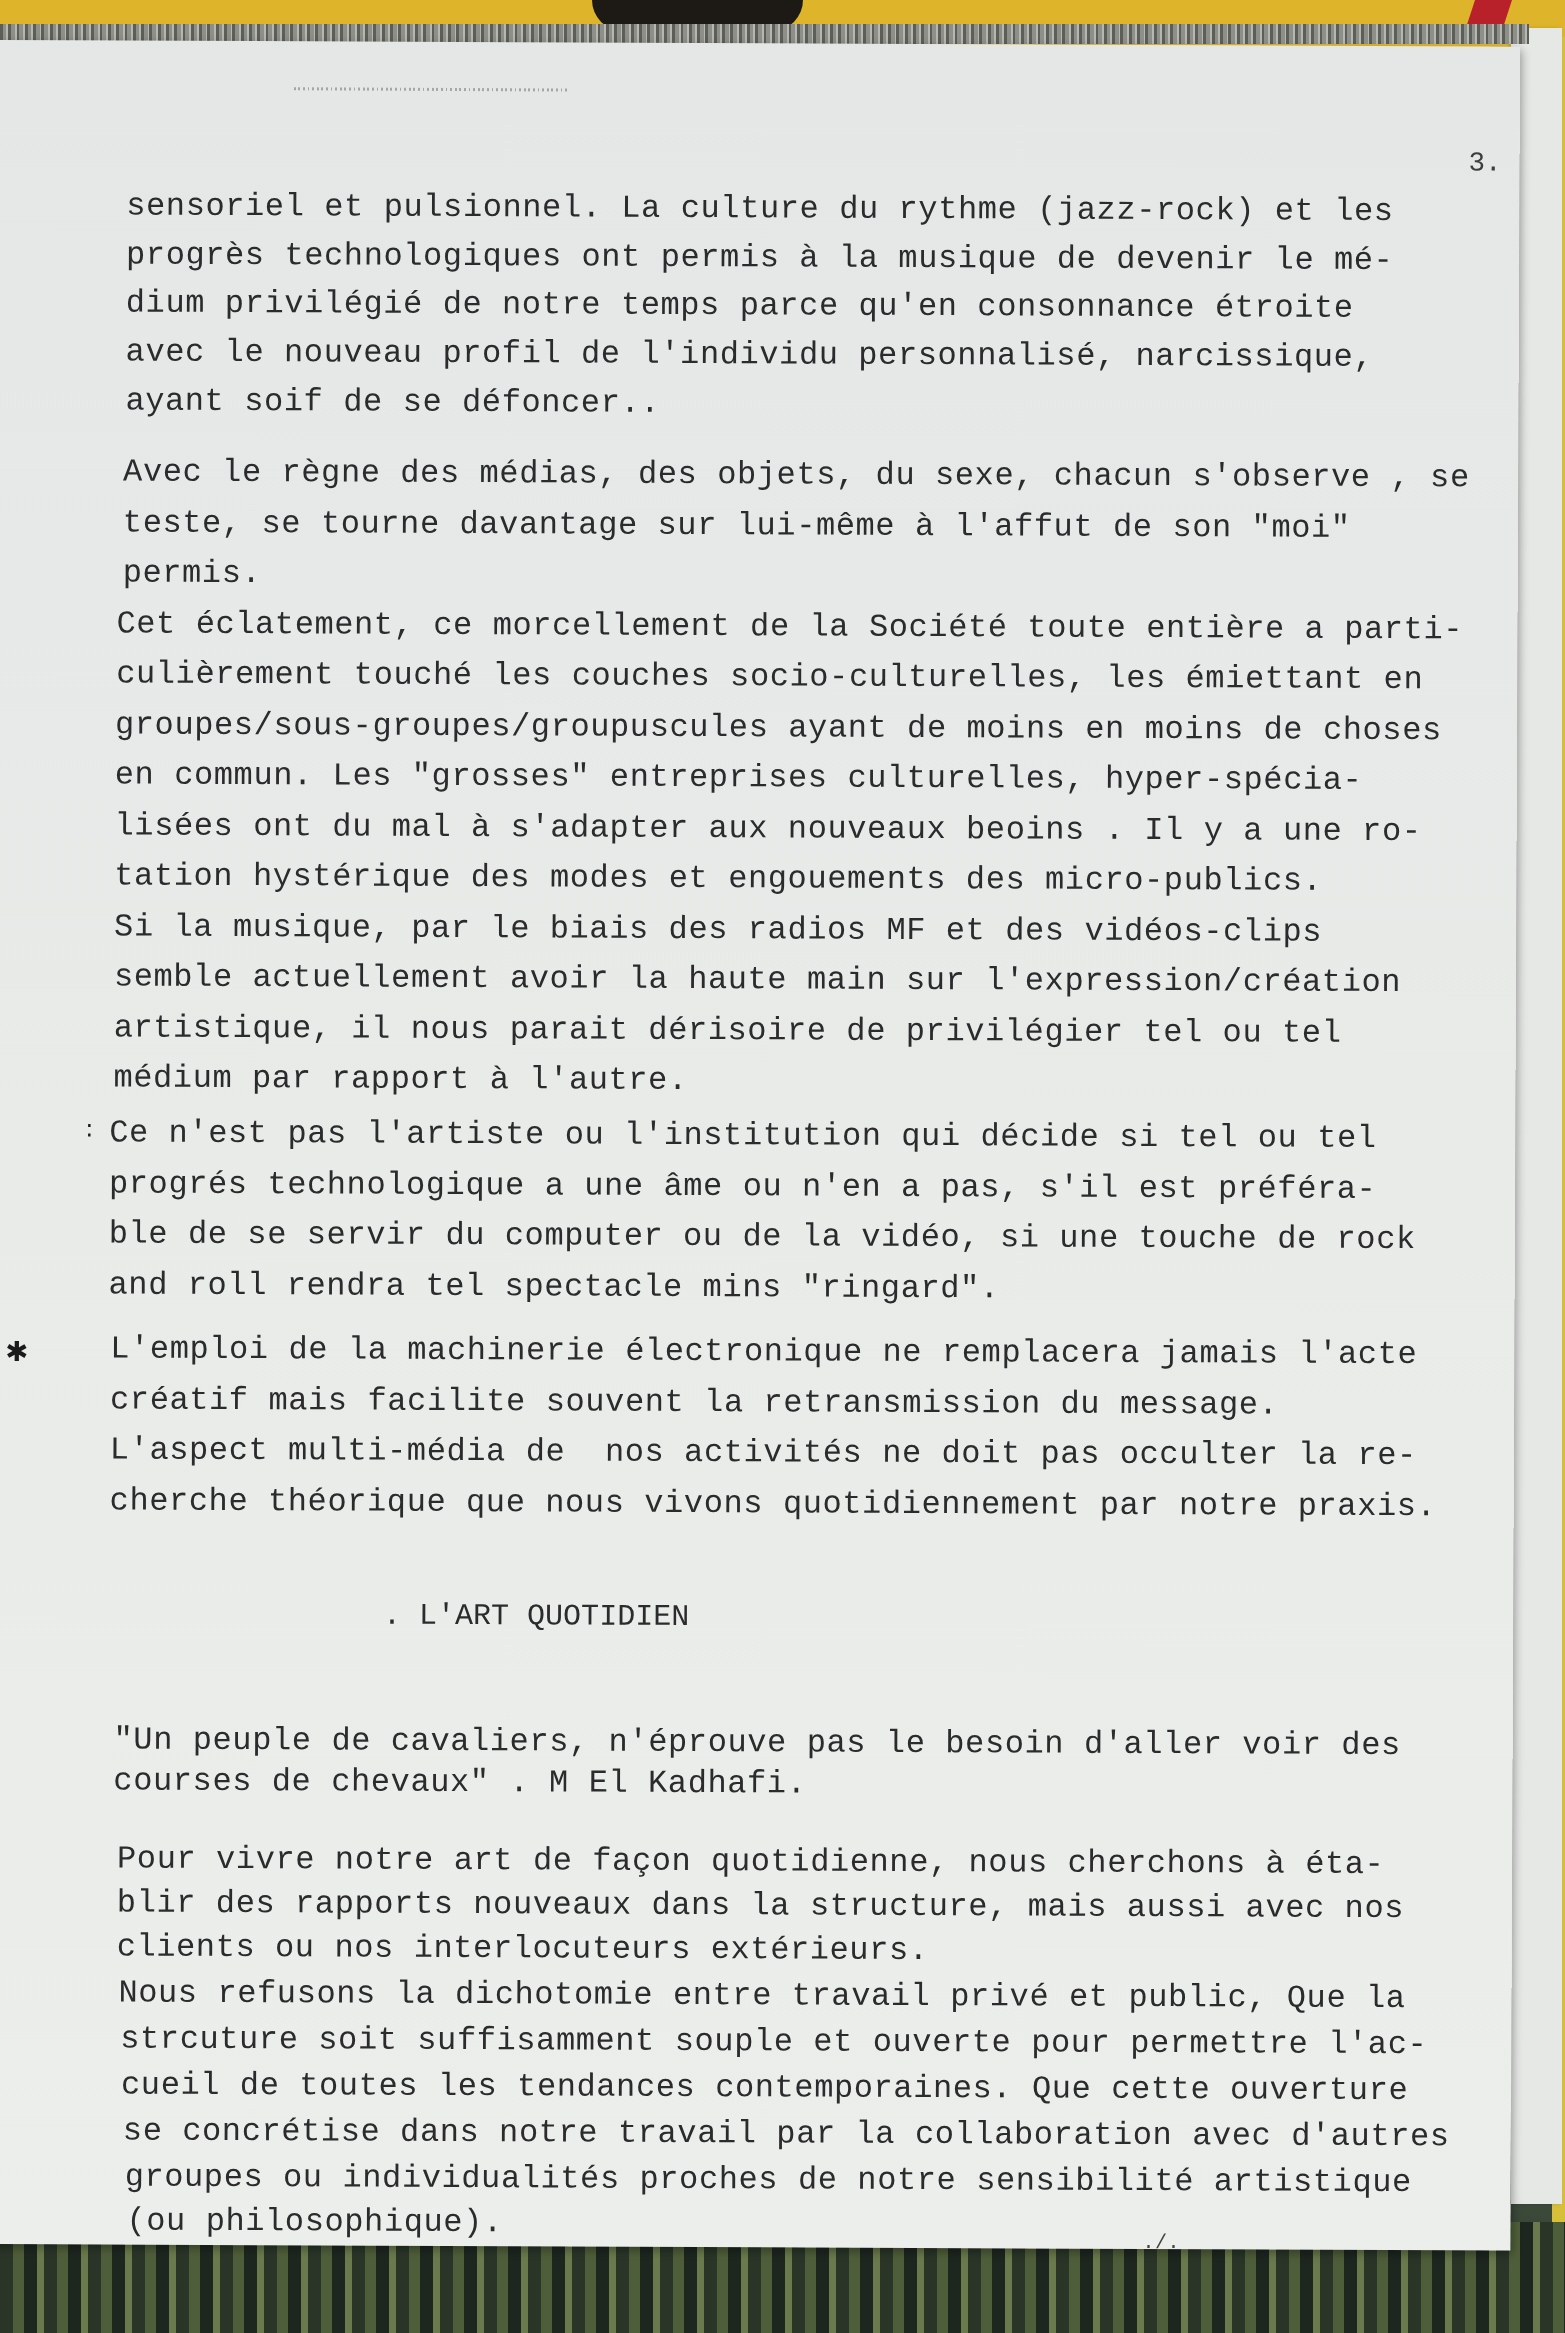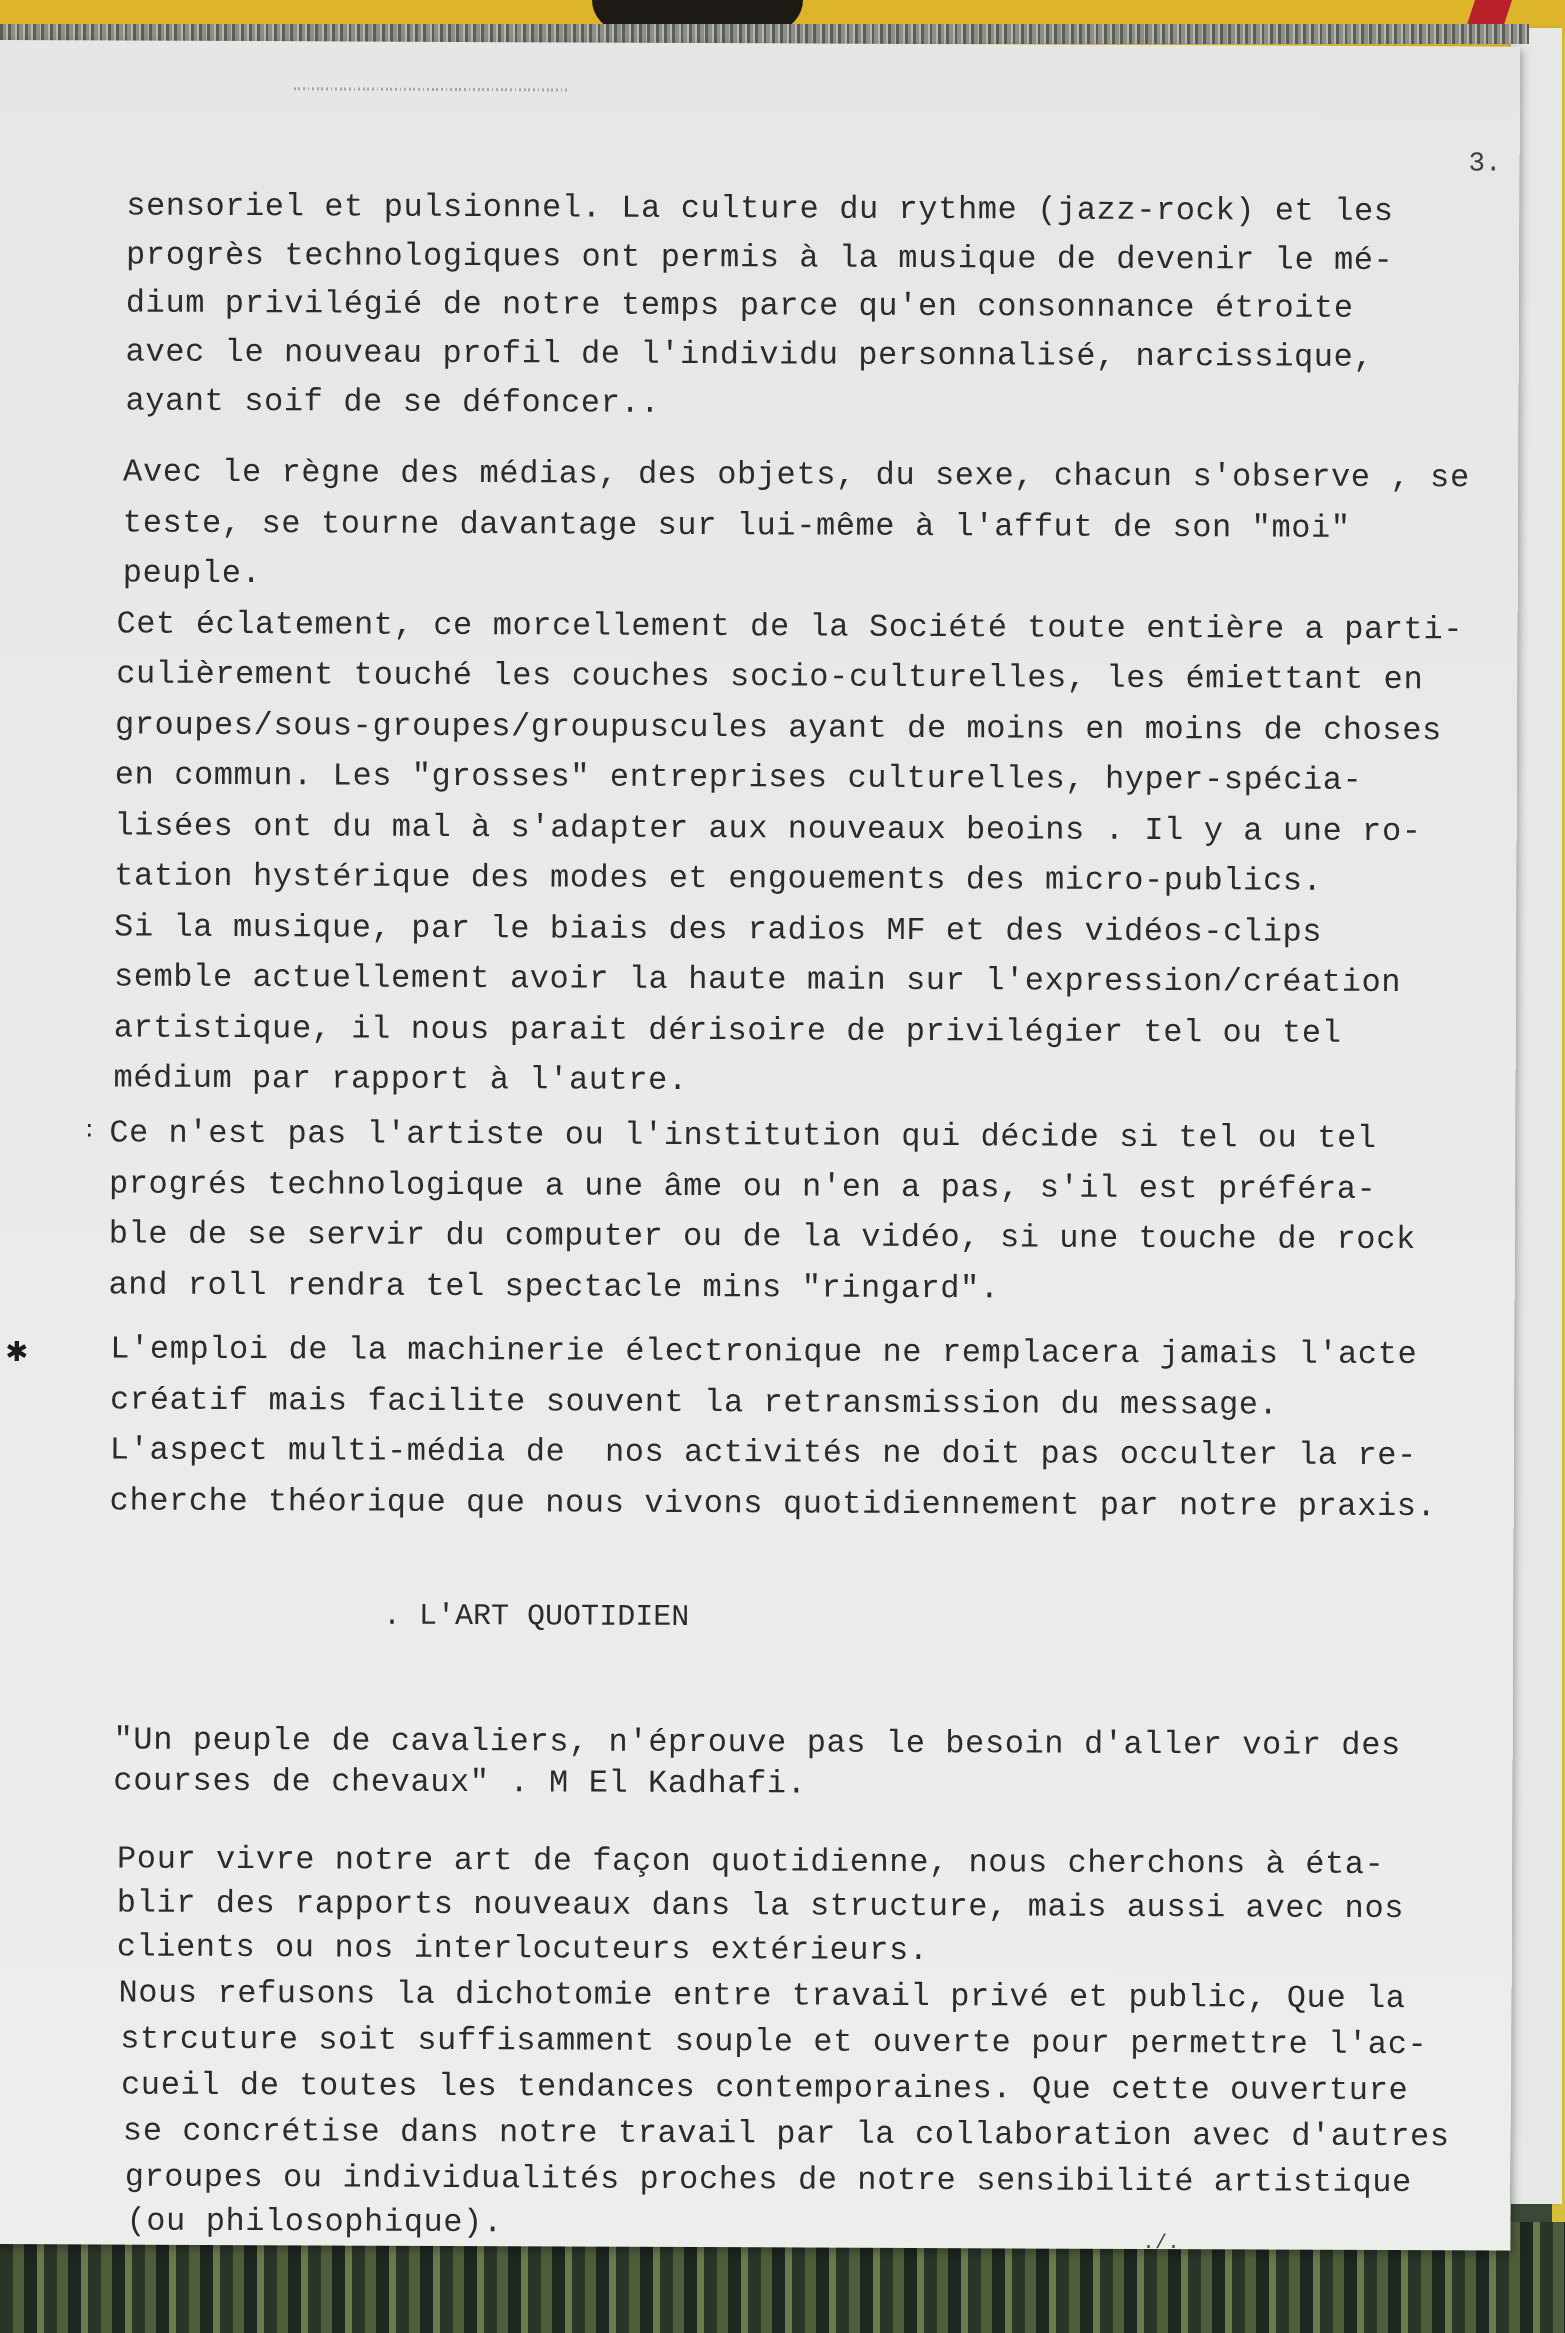--- a/index.html
+++ b/index.html
@@ -50,21 +50,21 @@
   <div class="page-number">3.</div>
 
   <div class="line" style="left:127px;top:147px;">sensoriel et pulsionnel. La culture du rythme (jazz-rock) et les</div>
   <div class="line" style="left:127px;top:196px;">progrès technologiques ont permis à la musique de devenir le mé-</div>
   <div class="line" style="left:127px;top:244px;">dium privilégié de notre temps parce qu'en consonnance étroite</div>
   <div class="line" style="left:127px;top:293px;">avec le nouveau profil de l'individu personnalisé, narcissique,</div>
   <div class="line" style="left:127px;top:342px;">ayant soif de se défoncer..</div>
 
   <div class="line" style="left:125px;top:413px;">Avec le règne des médias, des objets, du sexe, chacun s'observe , se</div>
   <div class="line" style="left:125px;top:464px;">teste, se tourne davantage sur lui-même à l'affut de son "moi"</div>
-  <div class="line" style="left:125px;top:514px;">peuple.</div>
+  <div class="line" style="left:125px;top:514px;">permis.</div>
   <div class="line" style="left:119px;top:565px;">Cet éclatement, ce morcellement de la Société toute entière a parti-</div>
   <div class="line" style="left:119px;top:615px;">culièrement touché les couches socio-culturelles, les émiettant en</div>
   <div class="line" style="left:118px;top:666px;">groupes/sous-groupes/groupuscules ayant de moins en moins de choses</div>
   <div class="line" style="left:118px;top:716px;">en commun. Les "grosses" entreprises culturelles, hyper-spécia-</div>
   <div class="line" style="left:118px;top:767px;">lisées ont du mal à s'adapter aux nouveaux beoins . Il y a une ro-</div>
   <div class="line" style="left:118px;top:817px;">tation hystérique des modes et engouements des micro-publics.</div>
   <div class="line" style="left:118px;top:868px;">Si la musique, par le biais des radios MF et des vidéos-clips</div>
   <div class="line" style="left:118px;top:918px;">semble actuellement avoir la haute main sur l'expression/création</div>
   <div class="line" style="left:118px;top:969px;">artistique, il nous parait dérisoire de privilégier tel ou tel</div>
   <div class="line" style="left:118px;top:1019px;">médium par rapport à l'autre.</div>

